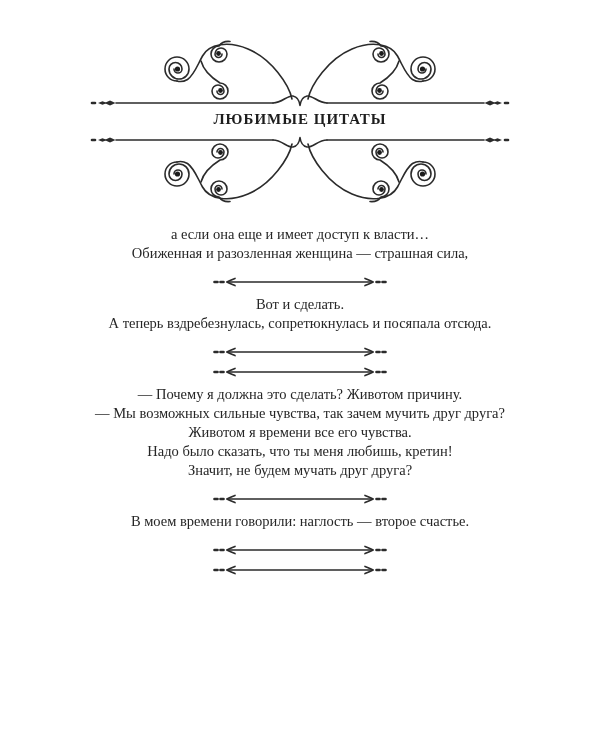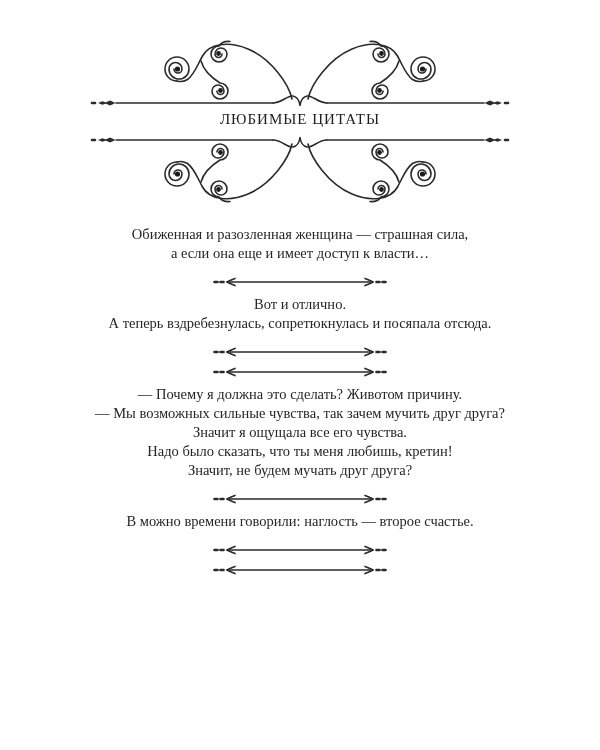--- a/index.html
+++ b/index.html
@@ -1,21 +1,21 @@
 <!DOCTYPE html>
 <html><head>
 <meta charset="utf-8">
 <style>
   html,body { margin:0; padding:0; background:#e8e8e8; }
   .page {
     position:relative; width:600px; height:750px; margin:0 auto;
     background:#ffffff; overflow:hidden;
     font-family:"Liberation Serif","DejaVu Serif",serif; color:#262626;
   }
-  .header { position:absolute; top:35px; left:90px; width:420px; height:170px; }
+  .header { position:absolute; top:35px; left:90px; width:420px; height:170px;font-weight:bold; }
   .header svg.hdr { position:absolute; top:0; left:0; }
   .page-title {
     position:absolute; top:75px; left:0; width:100%; height:18px;
     line-height:18px; text-align:center;
     font-size:15px; letter-spacing:1px; color:#1d1d1d;
   }
   .content {
     position:absolute; top:225px; left:80px; width:440px;
     text-align:center; font-size:14.5px; line-height:19px;
   }
@@ -80,60 +80,60 @@
       <use href="#rule"></use>
       <use href="#rule" transform="translate(0 173) scale(1 -1)"></use>
     </svg>
 
     <div class="page-title">ЛЮБИМЫЕ ЦИТАТЫ</div>
   </div>
 
   <div class="content">
 
     <div class="quote">
+      <div class="qline">а если она еще и имеет доступ к власти…</div>
       <div class="qline">Обиженная и разозленная женщина — страшная сила,</div>
-      <div class="qline">а если она еще и имеет доступ к власти…</div>
     </div>
     <div class="divider">
       <svg width="176" height="10" viewBox="0 0 176 10">
           <use href="#dvd"></use>
         </svg>
     </div>
 
     <div class="quote">
-      <div class="qline">Вот и отлично.</div>
+      <div class="qline">Вот и сделать.</div>
       <div class="qline">А теперь вздребезнулась, сопретюкнулась и посяпала отсюда.</div>
     </div>
     <div class="divider">
       <svg width="176" height="10" viewBox="0 0 176 10">
           <use href="#dvd"></use>
         </svg>
     </div>
 
     <div class="divider">
       <svg width="176" height="10" viewBox="0 0 176 10">
           <use href="#dvd"></use>
         </svg>
     </div>
 
     <div class="quote">
       <div class="qline">— Почему я должна это сделать? Животом причину.</div>
       <div class="qline">— Мы возможных сильные чувства, так зачем мучить друг друга?</div>
-      <div class="qline">Значит я ощущала все его чувства.</div>
+      <div class="qline">Животом я времени все его чувства.</div>
       <div class="qline">Надо было сказать, что ты меня любишь, кретин!</div>
       <div class="qline">Значит, не будем мучать друг друга?</div>
     </div>
     <div class="divider">
       <svg width="176" height="10" viewBox="0 0 176 10">
           <use href="#dvd"></use>
         </svg>
     </div>
 
     <div class="quote">
-      <div class="qline">В можно времени говорили: наглость — второе счастье.</div>
+      <div class="qline">В моем времени говорили: наглость — второе счастье.</div>
     </div>
     <div class="divider">
       <svg width="176" height="10" viewBox="0 0 176 10">
           <use href="#dvd"></use>
         </svg>
     </div>
 
     <div class="divider">
       <svg width="176" height="10" viewBox="0 0 176 10">
           <use href="#dvd"></use>

